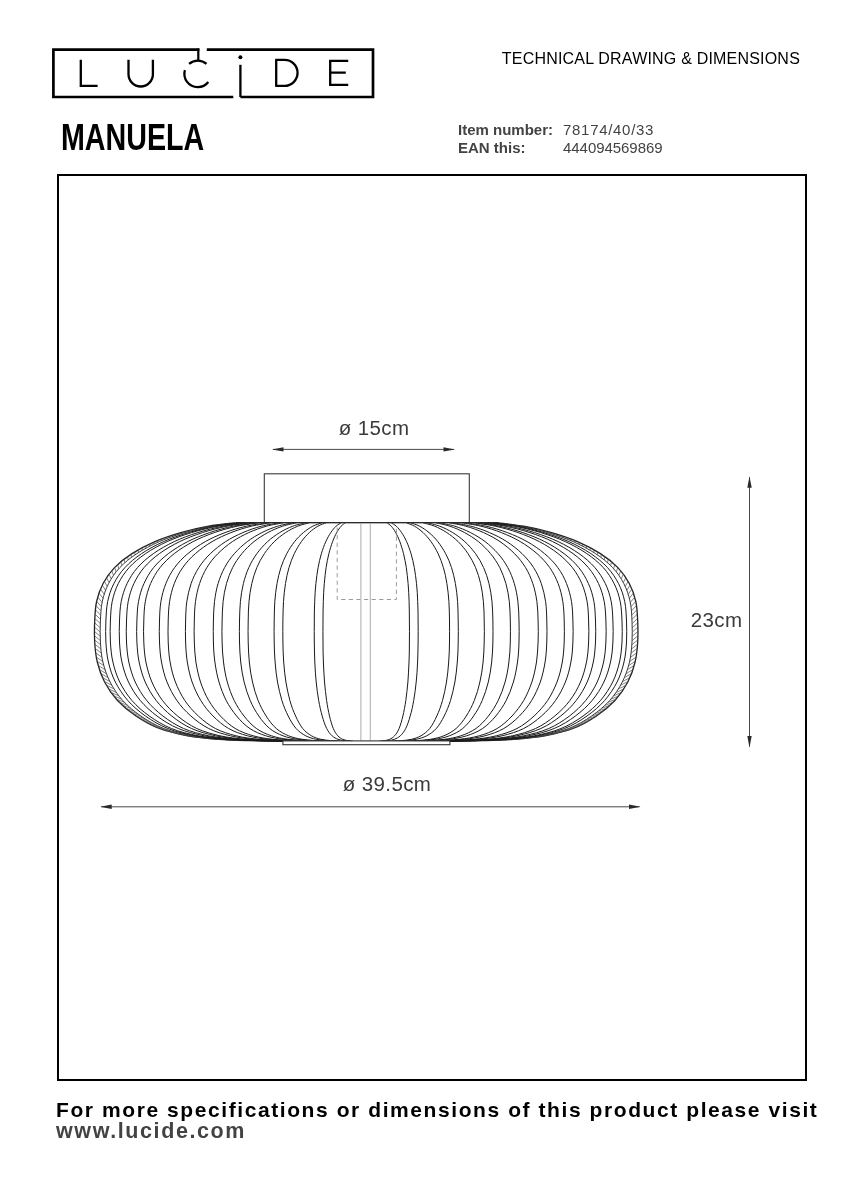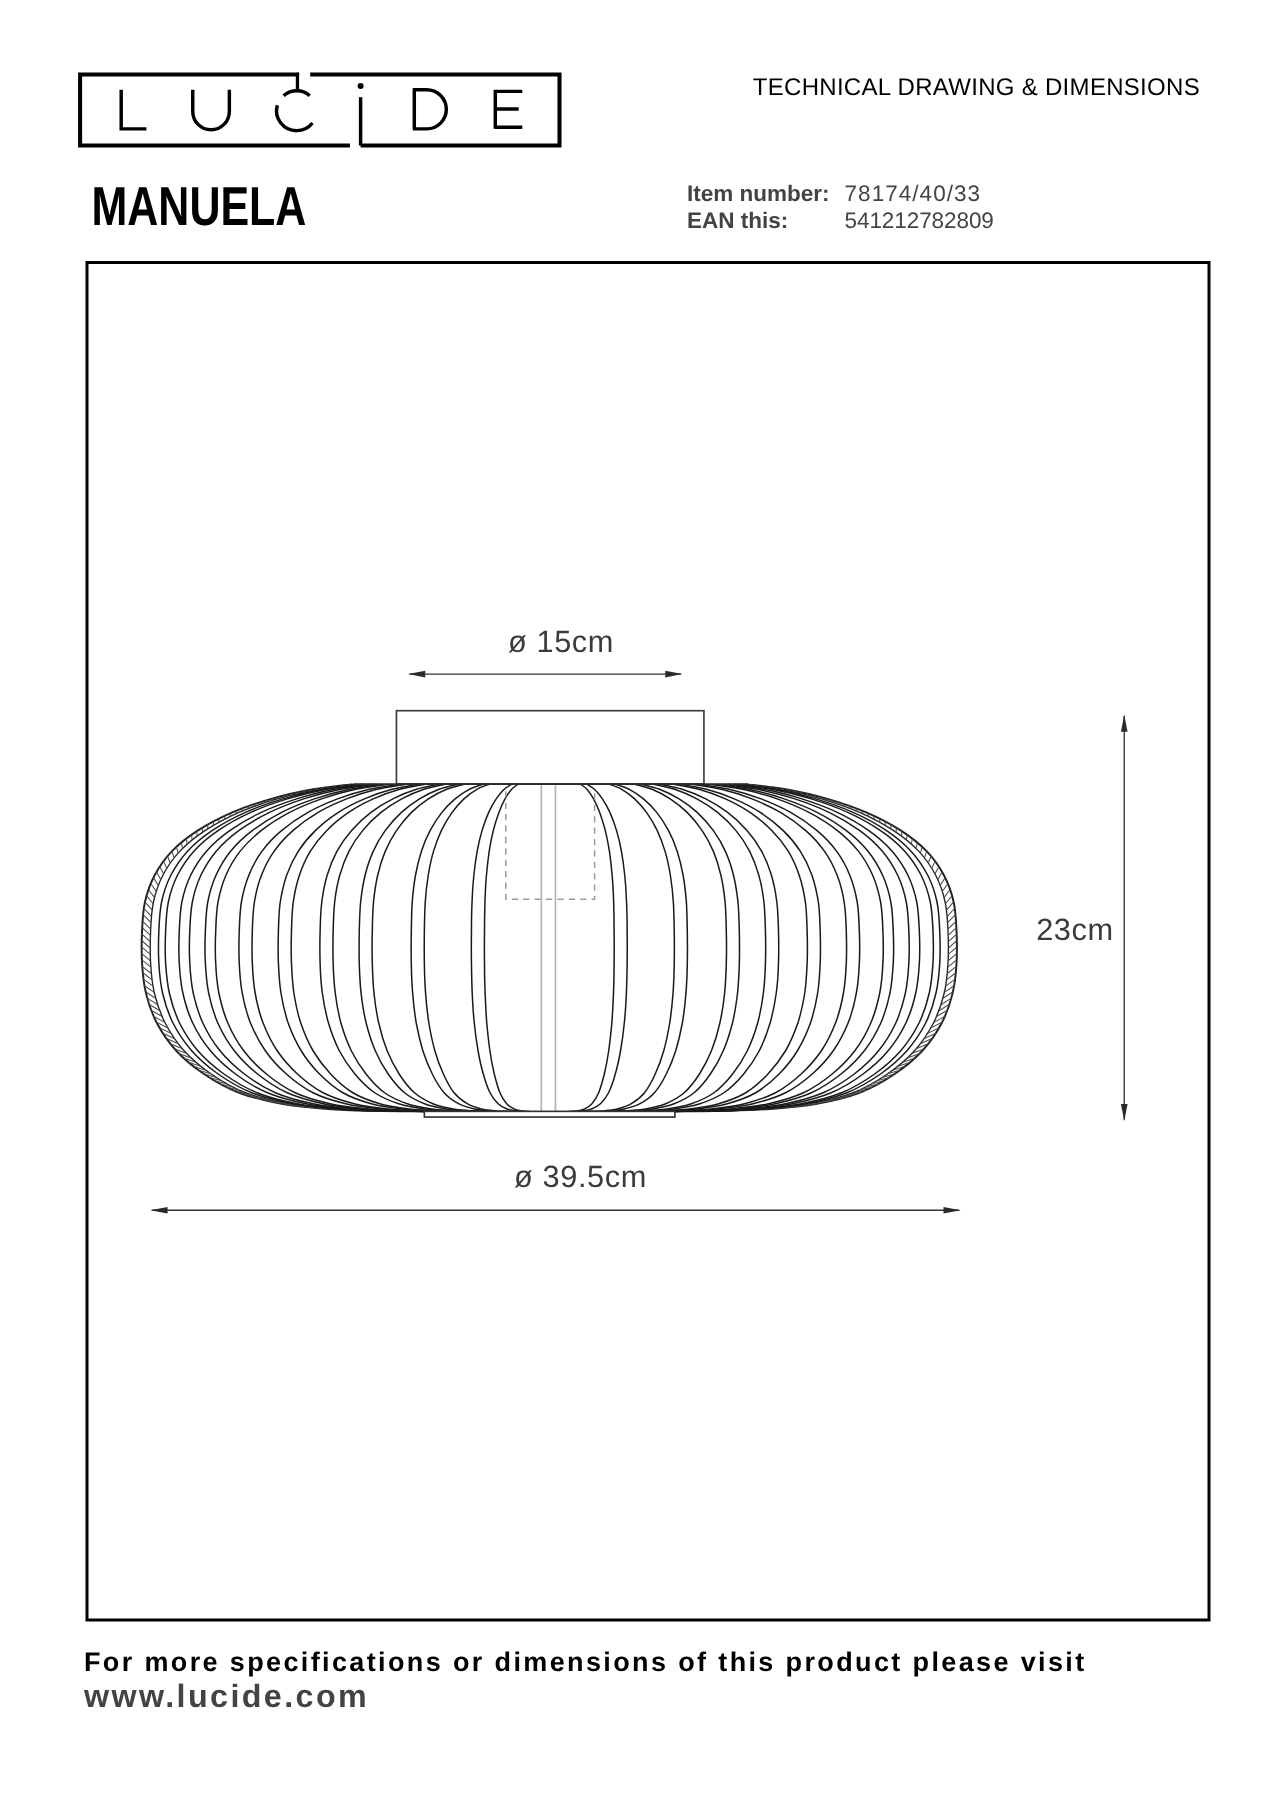--- a/index.html
+++ b/index.html
@@ -31,21 +31,21 @@
     </g>
   </g>
 </svg>
 
 <div class="abs" style="left:0;top:49.5px;width:800px;text-align:right;font-size:16px;letter-spacing:0.2px;color:#000;">TECHNICAL DRAWING &amp; DIMENSIONS</div>
 
 <div class="abs" style="left:60.5px;top:120.3px;font-size:36.5px;line-height:1;font-weight:bold;transform:scaleX(0.785);transform-origin:0 0;color:#000;">MANUELA</div>
 
 <div class="abs" style="left:411px;top:120.5px;font-size:15px;line-height:18.7px;color:#6d28d9;width:260px;margin-left:47px;">
   <div style="position:relative;"><span style="font-weight:bold;">Item number:</span><span style="position:absolute;left:105px;letter-spacing:0.7px;text-align:right;">78174/40/33</span></div>
-  <div style="position:relative;"><span style="font-weight:bold;">EAN this:</span><span style="position:absolute;left:105px;letter-spacing:-0.05px;">541212782809</span></div>
+  <div style="position:relative;"><span style="font-weight:bold;">EAN this:</span><span style="position:absolute;left:105px;letter-spacing:-0.05px;">444094569869</span></div>
 </div>
 
 <div class="abs" style="left:56.5px;top:173.5px;width:746px;height:903px;border:2px solid #000;"></div>
 
 <svg class="abs" style="left:0;top:0" width="848" height="1200" viewBox="0 0 848 1200">
 
 <g fill="none" stroke="#222">
       <path d="M235.1 522.8C230.7 523.4 217.8 524.6 208.7 526.2C199.7 527.8 189.8 530.0 180.8 532.6C171.8 535.2 163.0 538.1 154.9 541.6C146.8 545.1 138.7 549.3 132.0 553.6C125.2 557.9 119.4 562.6 114.5 567.6C109.7 572.6 106.1 577.9 103.1 583.5C100.1 589.1 98.0 595.2 96.6 601.5C95.2 607.8 95.0 614.2 94.7 621.0C94.4 627.8 94.3 635.2 94.7 642.0C95.1 648.8 95.6 655.3 97.3 662.0C98.9 668.7 101.2 675.6 104.6 682.0C107.9 688.4 112.3 694.8 117.5 700.5C122.8 706.2 129.0 711.3 136.0 716.0C142.9 720.7 150.7 725.2 159.4 728.5C168.0 731.8 177.9 734.0 187.8 735.8C197.7 737.6 208.2 738.5 218.7 739.3C229.2 740.1 239.9 740.3 250.6 740.6C261.3 740.9 277.5 740.9 282.9 741.0" stroke-width="1.3"></path>
       <path d="M237.9 522.8C233.6 523.4 220.9 524.6 212.0 526.2C203.2 527.8 193.5 530.0 184.7 532.6C175.9 535.2 167.3 538.1 159.3 541.6C151.4 545.1 143.5 549.3 136.9 553.6C130.3 557.9 124.5 562.6 119.8 567.6C115.1 572.6 111.5 577.9 108.6 583.5C105.7 589.1 103.6 595.2 102.3 601.5C100.9 607.8 100.7 614.2 100.4 621.0C100.1 627.8 100.0 635.2 100.4 642.0C100.8 648.8 101.3 655.3 102.9 662.0C104.5 668.7 106.8 675.6 110.1 682.0C113.4 688.4 117.6 694.8 122.7 700.5C127.9 706.2 134.0 711.3 140.8 716.0C147.6 720.7 155.3 725.2 163.7 728.5C172.2 731.8 181.9 734.0 191.5 735.8C201.2 737.6 211.5 738.5 221.8 739.3C232.0 740.1 242.5 740.3 253.0 740.6C263.5 740.9 279.4 740.9 284.6 741.0" stroke-width="0.9"></path>
       <path d="M233.1 523.0L230.8 523.6M228.9 523.5L226.5 524.1M224.6 524.0L222.3 524.6M220.3 524.5L218.1 525.2M216.1 525.1L213.9 525.9M211.8 525.7L209.8 526.6M207.6 526.4L205.6 527.5M203.4 527.2L201.5 528.3M199.1 528.1L197.3 529.3M194.9 529.0L193.2 530.3M190.8 530.0L189.1 531.4M186.6 531.0L185.0 532.5M182.4 532.1L181.0 533.7M178.3 533.3L176.9 535.0M174.2 534.6L172.9 536.3M170.1 535.9L168.9 537.8M166.0 537.3L164.9 539.3M162.0 538.8L161.0 540.9M158.0 540.3L157.1 542.6M154.0 542.0L153.3 544.4M150.1 543.8L149.5 546.3M146.2 545.6L145.7 548.3M142.4 547.6L142.1 550.4M138.6 549.6L138.4 552.6M134.9 551.8L134.9 554.9M131.2 554.1L131.4 557.4M127.7 556.5L128.1 560.0M124.2 559.0L124.8 562.7M120.9 561.7L121.7 565.6M117.6 564.6L118.8 568.7M114.6 567.6L116.1 571.9M111.7 570.7L113.5 575.3M109.0 574.1L111.2 578.9M106.5 577.6L109.1 582.6M104.3 581.3L107.2 586.4M102.3 585.1L105.6 590.3M100.5 589.0L104.2 594.3M99.0 593.0L103.0 598.4M97.7 597.1L102.1 602.5M96.6 601.3L101.4 606.7M95.9 605.5L100.9 610.9M95.4 609.8L100.7 615.1M95.0 614.1L100.5 619.4M94.8 618.4L100.3 623.6M94.6 622.7L100.2 627.8M94.5 627.0L100.1 632.1M94.4 631.3L100.2 636.3M94.4 635.6L100.3 640.6M94.6 639.9L100.6 644.8M94.8 644.2L100.9 649.0M95.2 648.5L101.4 653.2M95.6 652.7L102.0 657.4M96.2 657.0L102.8 661.6M97.1 661.2L103.9 665.7M98.2 665.4L105.1 669.8M99.4 669.5L106.5 673.8M100.8 673.5L108.1 677.7M102.4 677.5L109.8 681.6M104.3 681.4L111.9 685.3M106.3 685.2L114.0 688.9M108.6 688.9L116.4 692.5M111.0 692.4L118.9 695.9M113.6 695.9L121.6 699.2M116.3 699.2L124.4 702.3M119.2 702.3L127.4 705.3M122.3 705.3L130.6 708.2M125.5 708.2L133.8 710.9M128.9 710.9L137.2 713.5M132.3 713.5L140.7 715.9M135.8 715.9L144.2 718.3M139.4 718.3L147.8 720.5M143.1 720.5L151.5 722.7M146.8 722.6L155.2 724.7M150.6 724.6L159.0 726.5M154.5 726.5L162.9 728.2M158.5 728.1L166.9 729.7M162.5 729.6L170.9 731.0M166.6 730.9L175.0 732.1M170.8 732.1L179.1 733.2M174.9 733.2L183.2 734.1M179.1 734.1L187.4 735.0M183.3 735.0L191.6 735.8M187.6 735.8L195.7 736.5M191.8 736.5L199.9 737.1M196.1 737.1L204.1 737.7M200.3 737.6L208.4 738.1M204.6 738.1L212.6 738.5M208.9 738.5L216.8 738.9M213.2 738.9L221.0 739.2M217.5 739.2L225.3 739.5M221.7 739.5L229.5 739.8M226.0 739.8L233.7 740.0M230.3 740.0L238.0 740.2M234.6 740.1L242.2 740.3M238.9 740.3L246.5 740.4M243.2 740.4L250.7 740.5M247.5 740.5L254.9 740.6M251.8 740.6L259.2 740.7M256.1 740.7L263.4 740.8M260.4 740.8L267.7 740.8M264.7 740.8L271.9 740.9M269.0 740.9L276.2 740.9M273.3 740.9L280.4 741.0M277.6 741.0L284.6 741.0" stroke-width="0.7" stroke="#4a4a4a"></path>
@@ -133,15 +133,15 @@
 
   <g stroke="#333" stroke-width="0.9" fill="#2a2a2a">
     <line x1="101.2" y1="806.8" x2="639.5" y2="806.8"></line>
     <path d="M100.2 806.8 L111.7 804.6 L111.7 809.0 Z" stroke="none"></path>
     <path d="M640.5 806.8 L629.0 804.6 L629.0 809.0 Z" stroke="none"></path>
   </g>
 
   <text x="387" y="791.2" font-size="20.5" letter-spacing="0.4" fill="#3b3b3b" text-anchor="middle" font-family="Liberation Sans, sans-serif">ø 39.5cm</text>
 </svg>
 
-<div class="abs" style="left:56px;top:1098.2px;font-size:18px;font-weight:bold;letter-spacing:1.58px;color:#000;">For more specifications or dimensions of this product please visit</div>
+<div class="abs" style="left:56px;top:1098.2px;font-size:21px;font-weight:bold;letter-spacing:1.58px;color:#000;">For more specifications or dimensions of this product please visit</div>
 
 <div class="abs" style="left:56px;top:1121.2px;font-size:21.5px;line-height:1;font-weight:bold;letter-spacing:1.6px;color:#a21caf;">www.lucide.com</div>
 
 </body></html>

